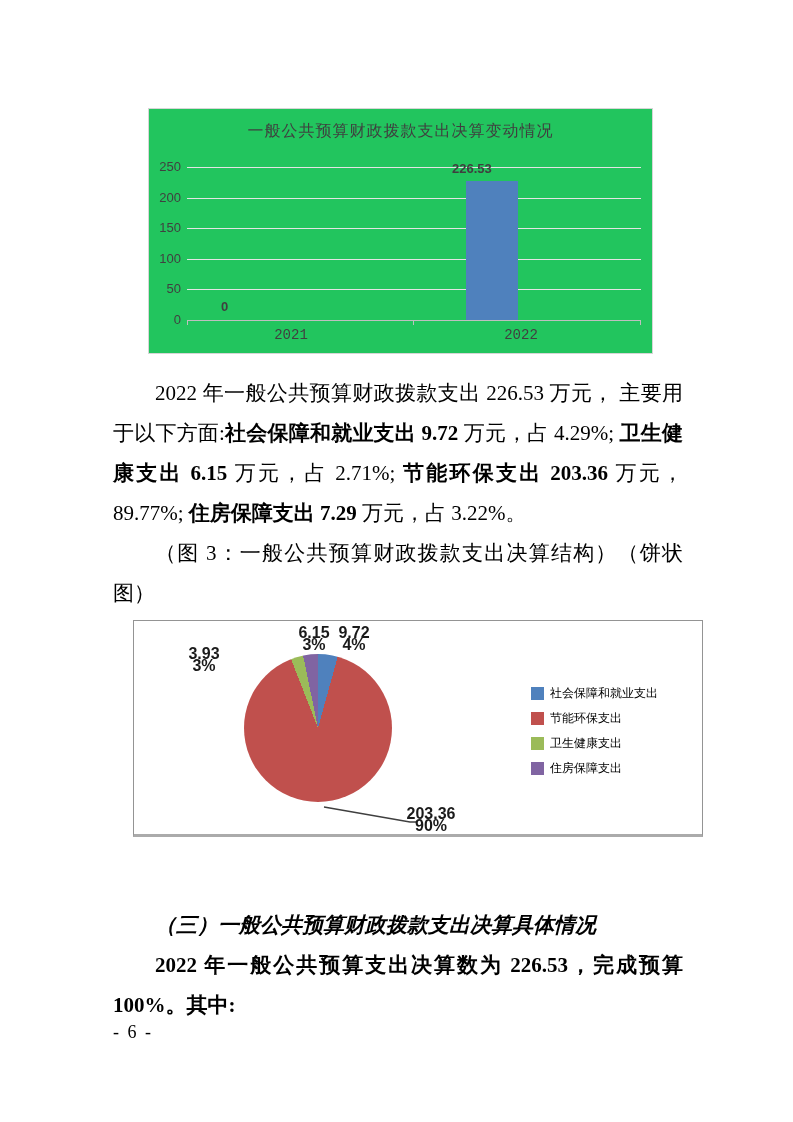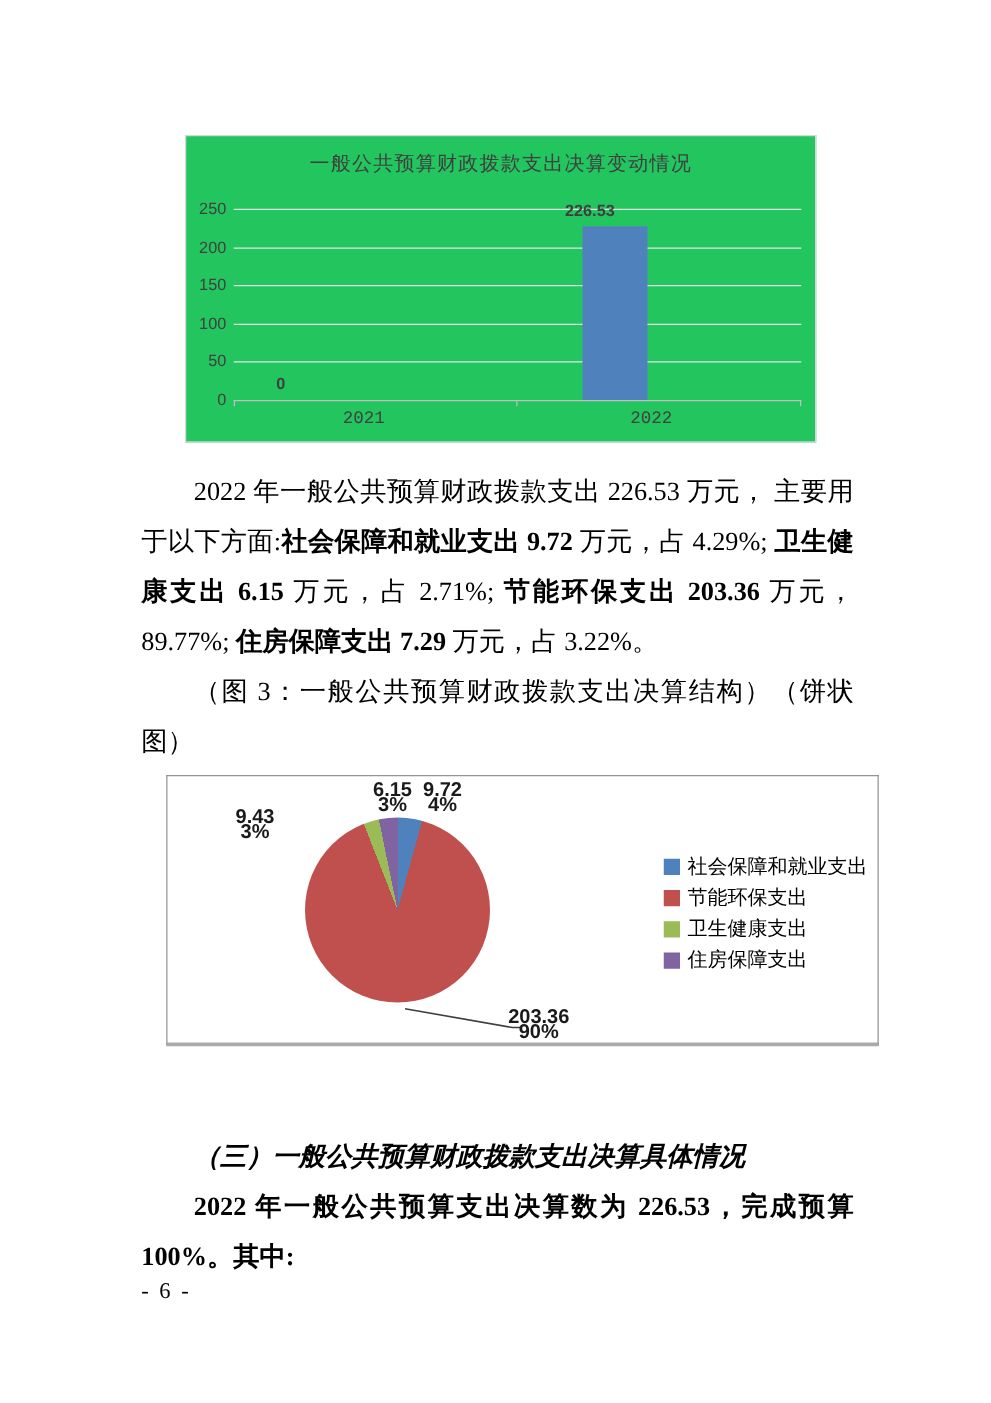--- a/index.html
+++ b/index.html
@@ -44,21 +44,21 @@
   .pie-label{position:absolute;width:56px;text-align:center;font-size:16px;font-weight:700;
              line-height:12px;color:#1a1a1a;}
   .pl-green{left:152px;top:6px}
   .pl-blue{left:192px;top:6px}
   .pl-purple{left:42px;top:27px}
   .pl-red{left:269px;top:187px}
   .leader-svg{position:absolute;left:0;top:0;width:568px;height:213px;}
   .legend{position:absolute;left:397px;top:60px;}
   .legend-row{display:flex;align-items:center;height:25px;}
   .legend-swatch{width:13px;height:13px;margin-right:6px;flex:0 0 auto;}
-  .legend-label{font-size:16px;color:#000;white-space:nowrap;}
+  .legend-label{font-size:12px;color:#000;white-space:nowrap;}
 </style>
 </head>
 <body>
 
 <div class="page">
 
   <div class="bar-chart-box">
     <div class="bar-title">一般公共预算财政拨款支出决算变动情况</div>
 
     <div class="gridline gl5"></div>
@@ -100,21 +100,21 @@
 
     <div class="pie-label pl-green">
       <div>6.15</div>
       <div>3%</div>
     </div>
     <div class="pie-label pl-blue">
       <div>9.72</div>
       <div>4%</div>
     </div>
     <div class="pie-label pl-purple">
-      <div>9.43</div>
+      <div>3.93</div>
       <div>3%</div>
     </div>
     <div class="pie-label pl-red">
       <div>203.36</div>
       <div>90%</div>
     </div>
 
     <div class="legend">
       <div class="legend-row">
         <span class="legend-swatch" style="background: rgb(79, 129, 189);"></span>

